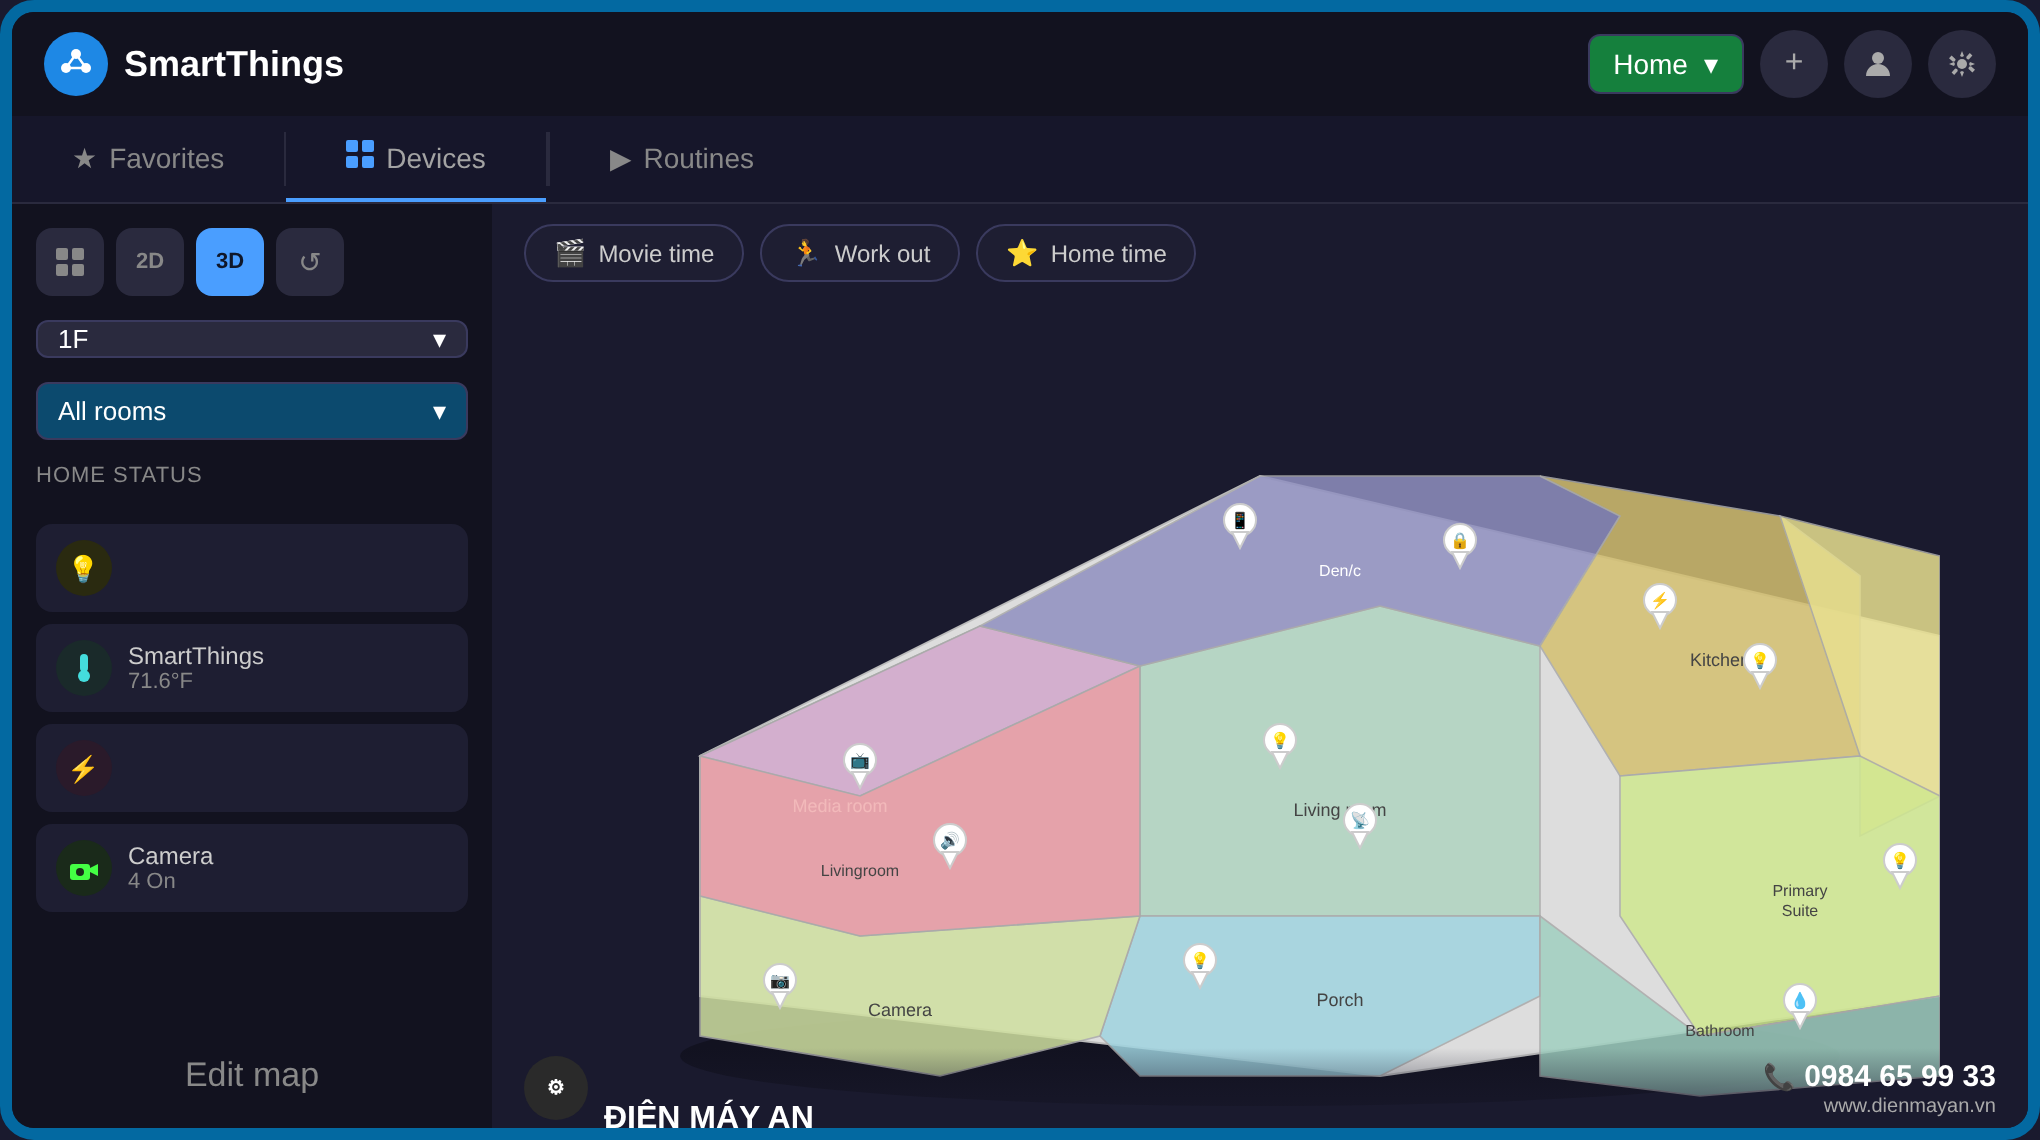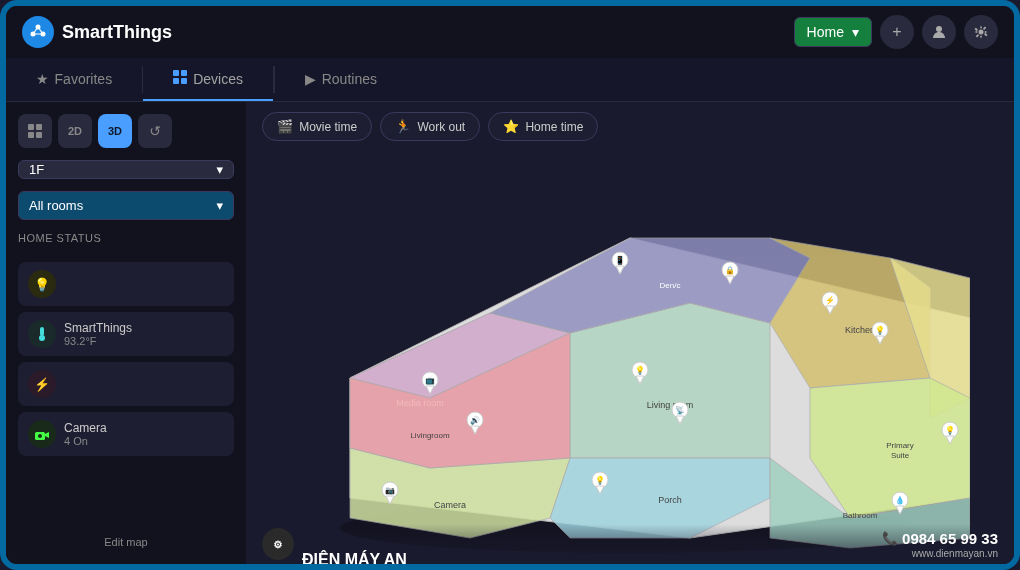--- a/index.html
+++ b/index.html
@@ -226,21 +226,21 @@
       font-weight: 500;
     }
     .status-value {
       color: #888;
       font-size: 11px;
     }
 
     .edit-map-btn {
       text-align: center;
       color: #888;
-      font-size: 11px;
+      font-size: 17px;
       cursor: pointer;
       padding: 4px;
     }
 
     
     .right-panel {
       flex: 1;
       background: #1a1a2e;
       display: flex;
       flex-direction: column;
@@ -447,21 +447,21 @@
 
         <div class="status-item">
           <div class="status-icon temp">
             <svg width="12" height="14" viewBox="0 0 12 14" fill="#4dd">
               <rect x="4" y="0" width="4" height="9" rx="2"></rect>
               <circle cx="6" cy="11" r="3"></circle>
             </svg>
           </div>
           <div class="status-info">
             <div class="status-label">SmartThings</div>
-            <div class="status-value">93.2°F</div>
+            <div class="status-value">71.6°F</div>
           </div>
         </div>
 
         <div class="status-item">
           <div class="status-icon energy">⚡</div>
         </div>
 
         <div class="status-item">
           <div class="status-icon camera">
             <svg width="14" height="11" viewBox="0 0 14 11" fill="#4f4">

